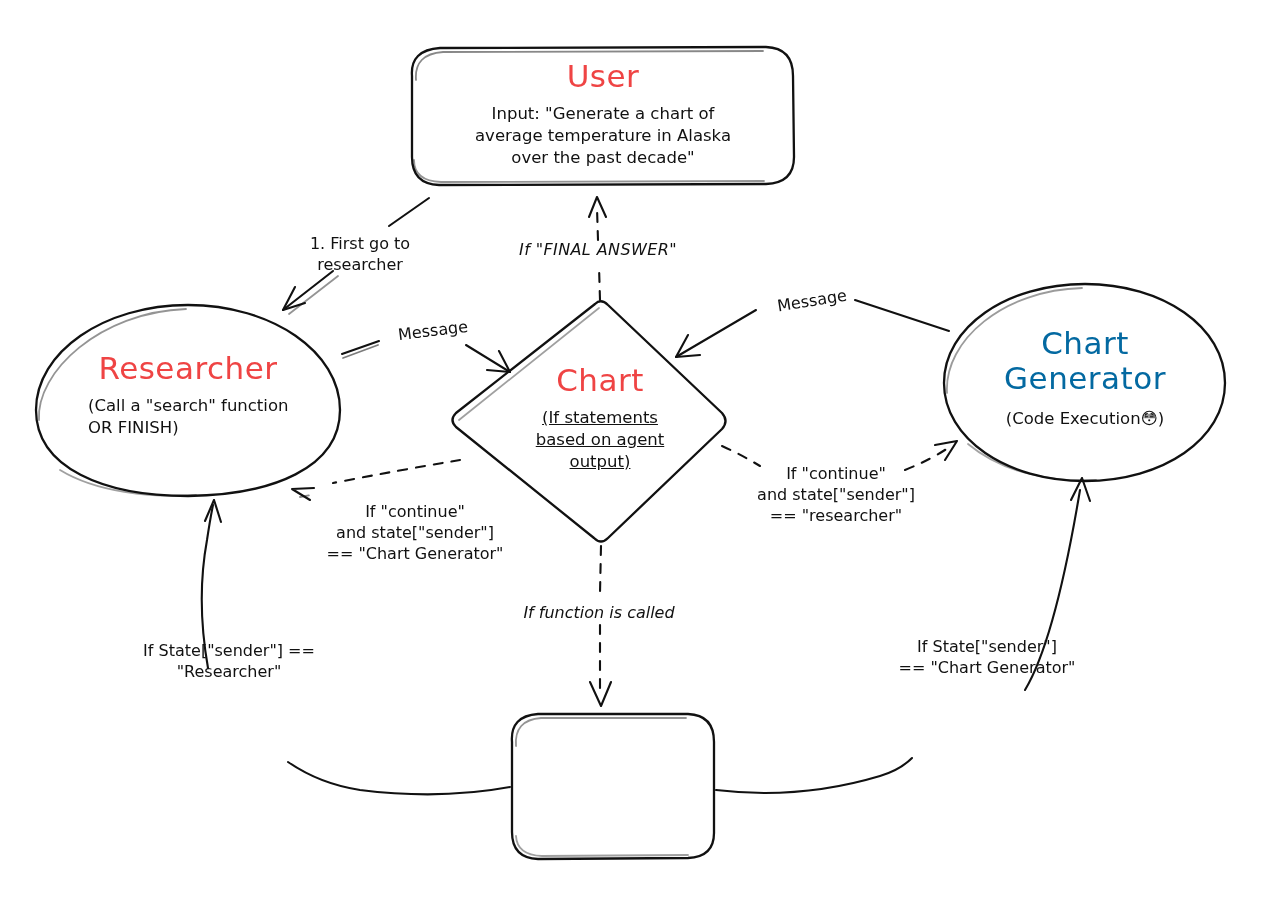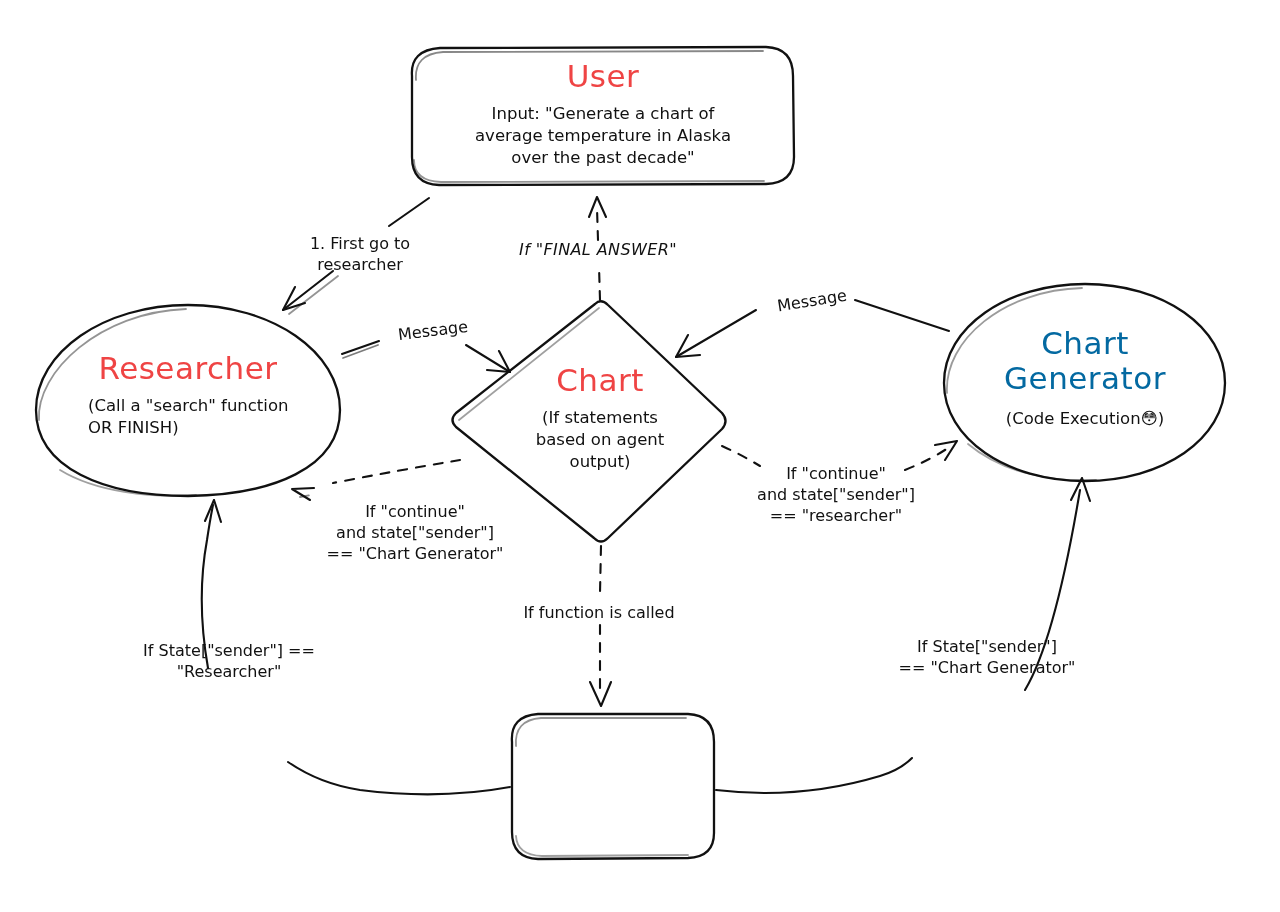--- a/index.html
+++ b/index.html
@@ -206,21 +206,21 @@
   </div>
 
   <div class="node-label" style="left:40px; top:350px; width:296px;">
     <div class="title">Researcher</div>
     <div class="sub sub-left" style="white-space:pre-line; padding-left:48px;">(Call a "search" function
 OR FINISH)</div>
   </div>
 
   <div class="node-label" style="left:476px; top:362px; width:248px;">
     <div class="title">Chart</div>
-    <div class="sub" style="white-space:pre-line;">(If statements
+    <div class="sub" style="white-space:pre-line;text-decoration:underline;">(If statements
 based on agent
 output)</div>
   </div>
 
   <div class="node-label" style="left:955px; top:326px; width:260px;">
     <div class="title-2" style="white-space:pre-line;">Chart
 Generator</div>
     <div class="sub" style="margin-top:13px;">(Code Execution😳)</div>
   </div>
 
@@ -235,21 +235,21 @@
   <div class="edge-label italicish" style="left:500px; top:239px; width:196px;">If "FINAL ANSWER"</div>
 
   <div class="edge-label" style="left:300px; top:501px; width:230px;">If "continue"
 and state["sender"]
 == "Chart Generator"</div>
 
   <div class="edge-label" style="left:722px; top:463px; width:228px;">If "continue"
 and state["sender"]
 == "researcher"</div>
 
-  <div class="edge-label" style="left:495px; top:602px; width:208px;">If function is called</div>
+  <div class="edge-label" style="left:495px; top:602px; width:208px;font-style:italic;">If function is called</div>
 
   <div class="edge-label" style="left:110px; top:640px; width:238px;">If State["sender"] ==
 "Researcher"</div>
 
   <div class="edge-label" style="left:872px; top:636px; width:230px;">If State["sender"]
 == "Chart Generator"</div>
 
 </div>
 
 </body></html>

